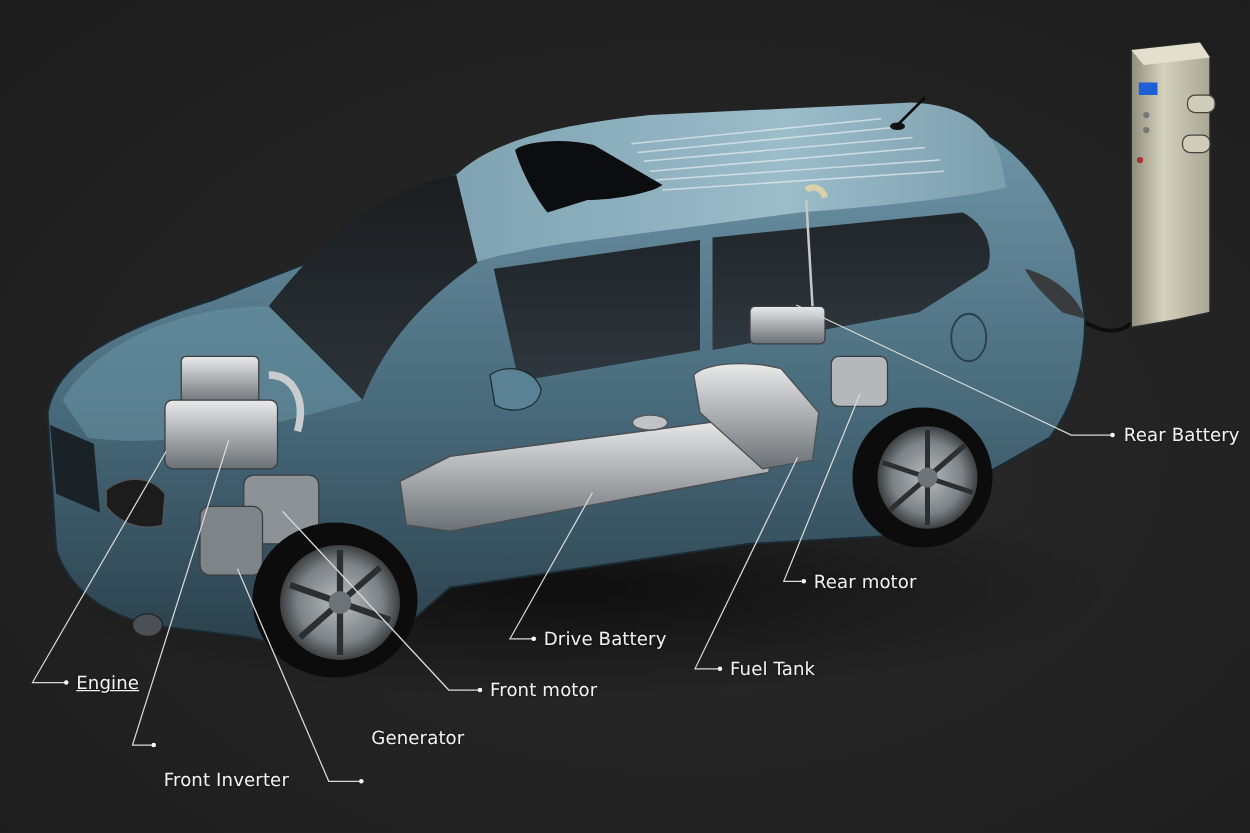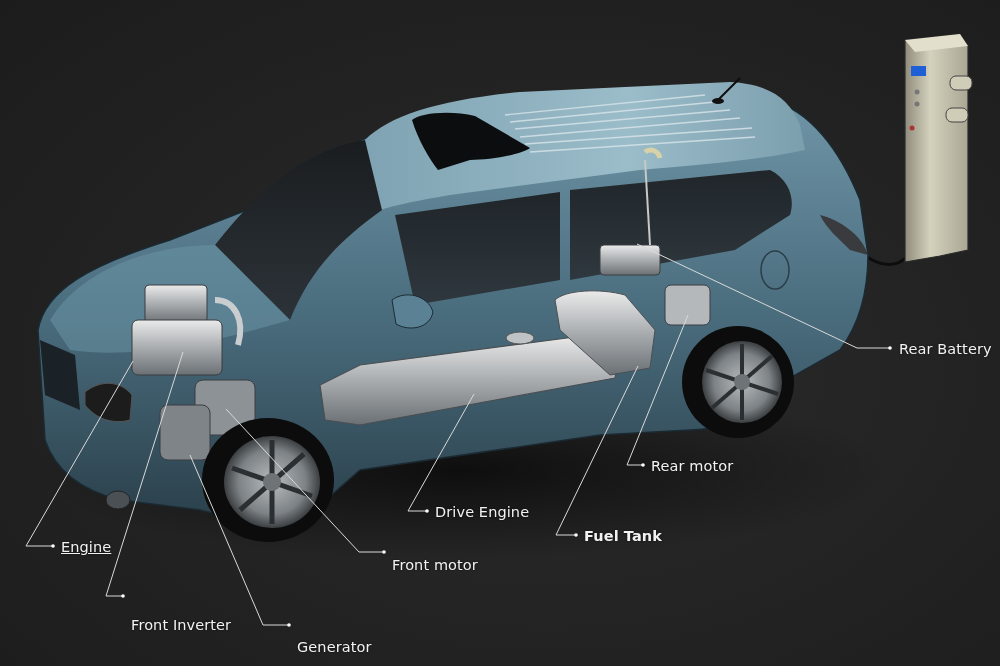--- a/index.html
+++ b/index.html
@@ -178,19 +178,19 @@
         <circle cx="576" cy="535" r="1.8"></circle>
         <circle cx="643" cy="465" r="1.8"></circle>
         <circle cx="890" cy="348" r="1.8"></circle>
       </g>
   </svg>
 
   <div id="labels"></div>
 
   <div class="label" style="left:61px;top:538px;text-decoration:underline;">Engine</div>
   <div class="label" style="left:131px;top:616px;">Front Inverter</div>
-  <div class="label" style="left:297px;top:638px;">Generator</div>
-  <div class="label" style="left:392px;top:544px;margin-top:12px;">Front motor</div>
-  <div class="label" style="left:435px;top:503px;">Drive Engine</div>
-  <div class="label" style="left:584px;top:527px;font-weight:bold;">Fuel Tank</div>
+  <div class="label" style="left:297px;top:582px;">Generator</div>
+  <div class="label" style="left:392px;top:544px;">Front motor</div>
+  <div class="label" style="left:435px;top:503px;">Drive Battery</div>
+  <div class="label" style="left:584px;top:527px;">Fuel Tank</div>
   <div class="label" style="left:651px;top:457px;">Rear motor</div>
   <div class="label" style="left:899px;top:340px;">Rear Battery</div>
 </div>
 
 </body></html>

